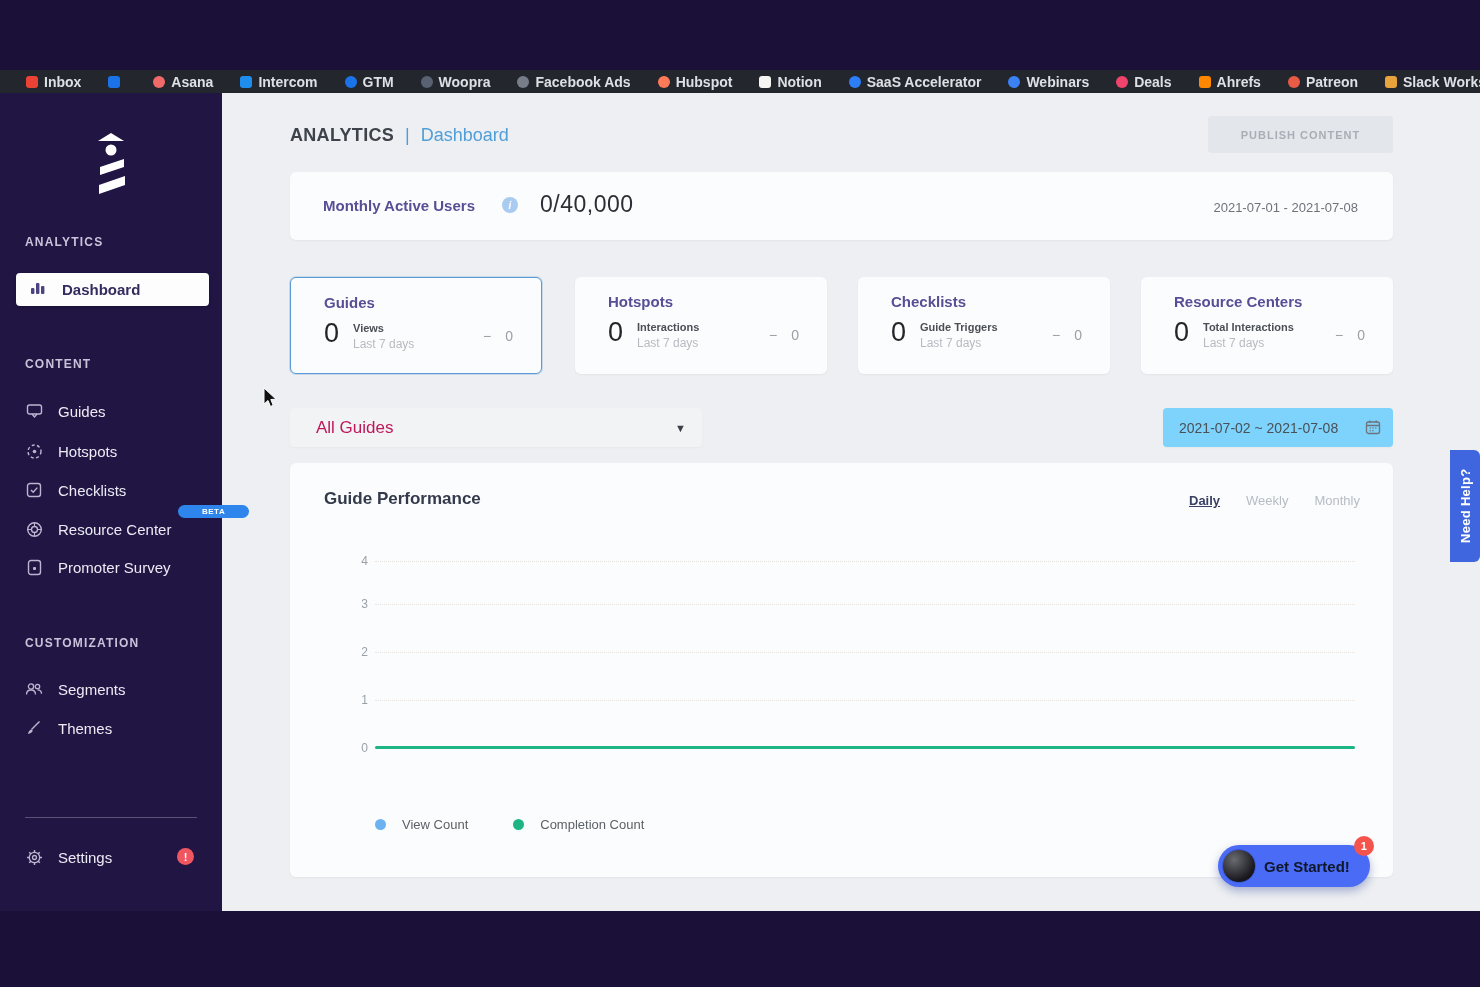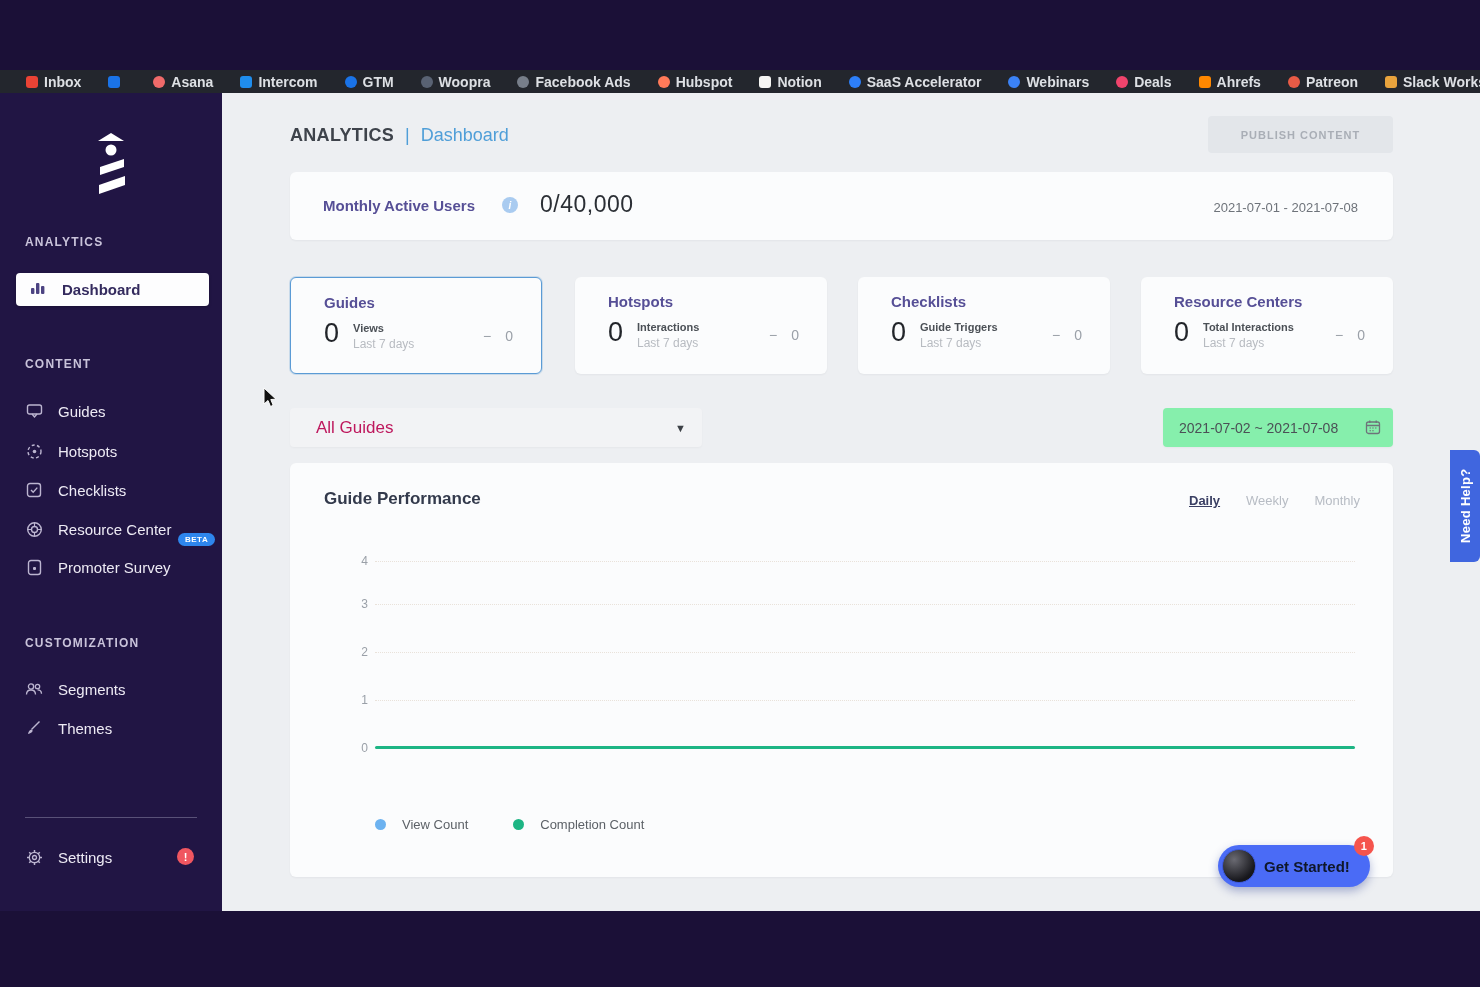--- a/index.html
+++ b/index.html
@@ -22,21 +22,21 @@
   .logo { position:absolute; left:0; top:40px; width:222px; text-align:center; }
   .sec-title { position:absolute; left:25px; color:#c9c3da; font-size:12px; font-weight:bold; letter-spacing:1.2px; }
   .nav-item { position:absolute; left:0; width:222px; height:24px; display:flex; align-items:center; cursor:pointer; }
   .nav-item .nicon { position:absolute; left:25px; width:18px; height:18px; display:flex; align-items:center; justify-content:center; }
   .nav-item .nlabel { position:absolute; left:58px; color:#edeaf4; font-size:15px; }
   .nav-active { position:absolute; left:16px; top:180px; width:193px; height:33px; background:#fdfdfe; border-radius:4px;
     display:flex; align-items:center; box-shadow:0 1px 3px rgba(0,0,0,.25); cursor:pointer; }
   .nav-active .nicon { position:absolute; left:14px; width:18px; height:18px; }
   .nav-active .nlabel { position:absolute; left:46px; color:#342b5e; font-size:15px; font-weight:bold; }
   .beta-badge { position:absolute; left:178px; top:412px; background:#2e86ed; color:#fff; font-size:8px; font-weight:bold;
-    padding:2px 7px; border-radius:8px; letter-spacing:.5px;margin-top:28px; }
+    padding:2px 24px; border-radius:8px; letter-spacing:.5px; }
   .side-divider { position:absolute; left:25px; top:724px; width:172px; border-top:1px solid #595178; }
   .alert-badge { position:absolute; left:177px; top:755px; width:17px; height:17px; border-radius:50%; background:#f05660;
     color:#fff; font-size:11px; font-weight:bold; display:flex; align-items:center; justify-content:center; }
 
   
   .breadcrumb { position:absolute; left:290px; top:125px; font-size:18px; }
   .breadcrumb .b1 { color:#3e434b; font-weight:bold; letter-spacing:.3px; }
   .breadcrumb .bsep { color:#4f9ed8; margin:0 6px; }
   .breadcrumb .b2 { color:#4f9ed8; }
   .publish-btn { position:absolute; left:1208px; top:116px; width:185px; height:37px; background:#e3e6ea; border:none;
@@ -56,21 +56,21 @@
   .stat-zero { position:absolute; left:33px; top:40px; color:#22252a; font-size:27px; }
   .stat-metric { position:absolute; left:62px; top:44px; color:#4b5056; font-size:11px; font-weight:bold; }
   .stat-period { position:absolute; left:62px; top:59px; color:#b7bbc1; font-size:12px; }
   .stat-delta { position:absolute; right:28px; top:50px; color:#9aa0a8; font-size:14px; }
   .stat-delta .dv { margin-left:14px; }
 
   .guides-filter { position:absolute; left:290px; top:408px; width:412px; height:39px; background:#f2f3f5; border-radius:4px;
     display:flex; align-items:center; cursor:pointer; box-shadow:0 1px 2px rgba(40,40,60,.04); }
   .guides-filter .flabel { margin-left:26px; color:#be185d; font-size:17px; }
   .guides-filter .caret { position:absolute; right:16px; color:#3c4046; font-size:11px; }
-  .date-picker { position:absolute; left:1163px; top:408px; width:230px; height:39px; background:#86efac; border-radius:4px;
+  .date-picker { position:absolute; left:1163px; top:408px; width:230px; height:39px; background:#7dd3fc; border-radius:4px;
     display:flex; align-items:center; cursor:pointer; box-shadow:0 1px 2px rgba(40,40,60,.04); }
   .date-picker .dlabel { margin-left:16px; color:#4b5056; font-size:14px; }
   .date-picker .cal { position:absolute; right:12px; top:11px; }
 
   .perf-card { left:290px; top:463px; width:1103px; height:414px; }
   .perf-title { position:absolute; left:34px; top:26px; color:#333a4c; font-size:17px; font-weight:bold; }
   .perf-tabs { position:absolute; right:33px; top:30px; display:flex; gap:26px; font-size:13px; }
   .tab { color:#b7bcc4; cursor:pointer; }
   .tab.active { color:#3a3f63; font-weight:bold; text-decoration:underline; }
   .gridline { position:absolute; left:85px; width:980px; border-top:1px dotted #e9e2da; }

